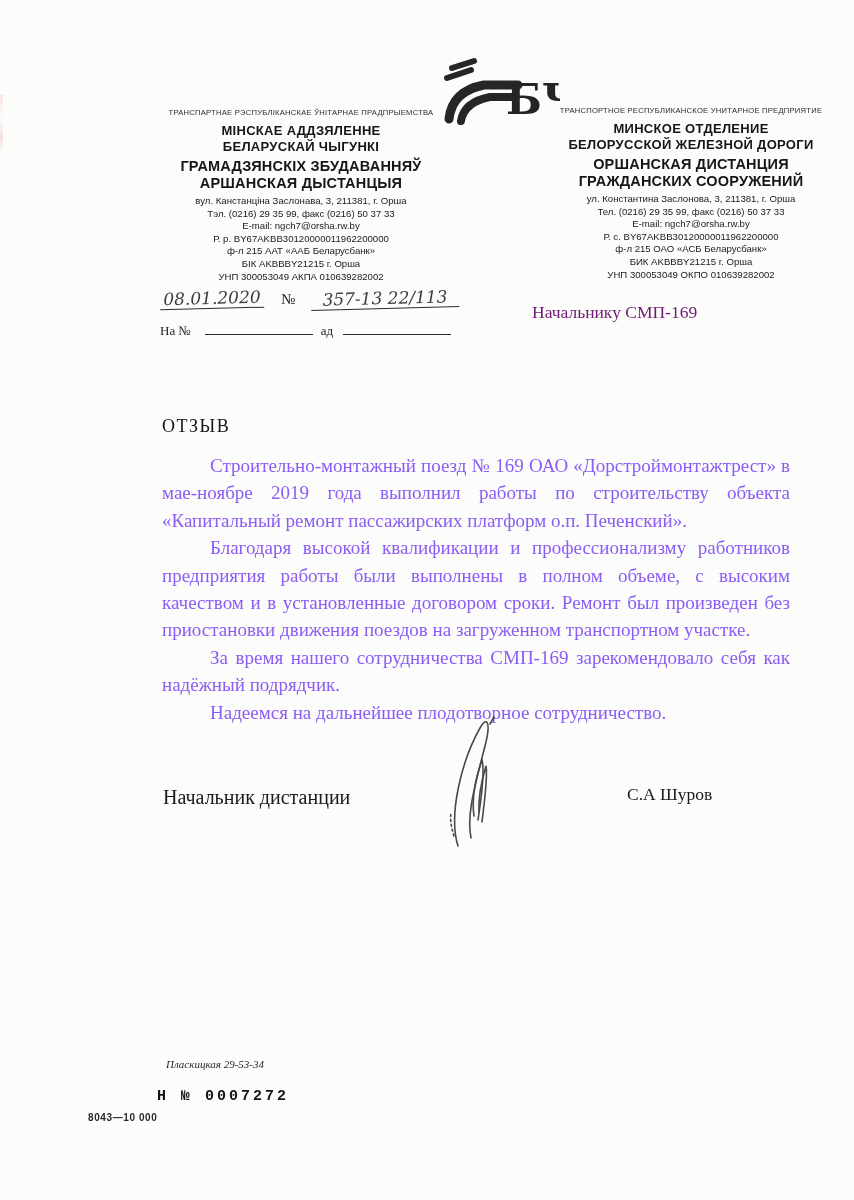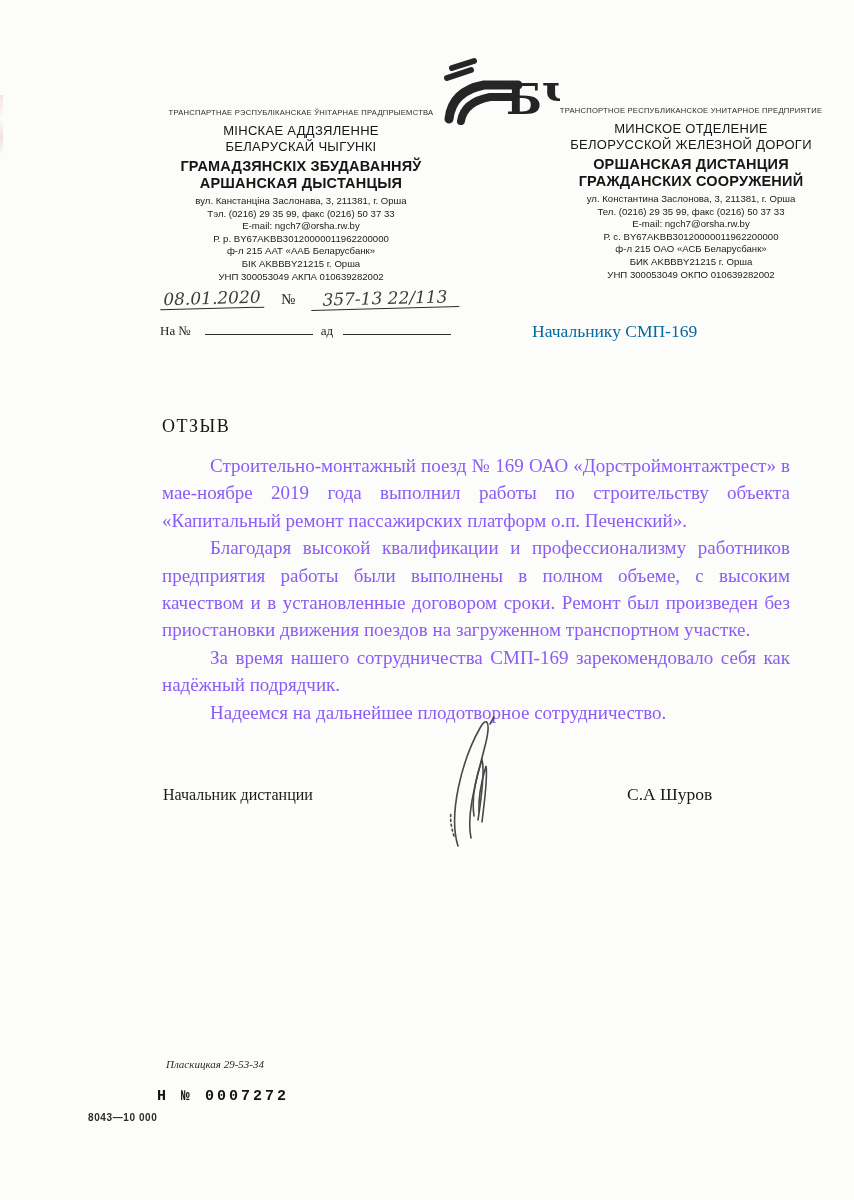--- a/index.html
+++ b/index.html
@@ -9,48 +9,48 @@
     font-family:"Liberation Sans",sans-serif;
     color:#1d1d1d;
   }
   .abs{position:absolute;}
   
   .logo-box{left:440px;top:57px;width:120px;height:70px;}
   .col{width:326px;text-align:center;color:#161616;}
   .col-left{left:138px;top:108px;}
   .col-right{left:528px;top:106px;}
   .org-type{font-size:7.6px;letter-spacing:.25px;color:#2a2a2a;white-space:nowrap;}
-  .division{font-size:13px;font-weight:normal;line-height:15.5px;margin-top:6px;letter-spacing:.3px;}
+  .division{font-size:13px;font-weight:bold;line-height:15.5px;margin-top:6px;letter-spacing:.3px;}
   .unit{font-size:14.5px;font-weight:bold;line-height:17px;margin-top:4px;letter-spacing:.2px;}
   .addr{font-size:9.6px;line-height:12.6px;margin-top:3px;color:#1a1a1a;}
   .addr div{white-space:nowrap;}
   
   .ref-line{left:160px;top:288px;width:300px;height:32px;font-family:"DejaVu Serif",serif;}
   .hw{
     font-family:"DejaVu Serif",serif;font-style:italic;color:#3c3c3c;
     font-size:17px;display:inline-block;text-align:center;
     border-bottom:1.4px solid #2b2b2b;transform:rotate(-1.5deg);
   }
   .hw.date{width:104px;}
   .hw.num{width:148px;margin-left:10px;}
   .no-label{font-family:"Liberation Serif",serif;font-size:15px;color:#222;margin-left:12px;}
   .na-line{left:160px;top:320px;width:310px;font-family:"Liberation Serif",serif;font-size:13px;color:#222;}
   .blank{display:inline-block;border-bottom:1.4px solid #2b2b2b;height:14px;vertical-align:baseline;}
   .blank1{width:108px;margin:0 8px 0 14px;}
   .blank2{width:108px;margin-left:10px;}
-  .addressee{left:532px;top:318px;font-family:"Liberation Serif",serif;font-size:17.5px;line-height:27px;color:#0369a1;}
+  .addressee{left:532px;top:299px;font-family:"Liberation Serif",serif;font-size:17.5px;line-height:27px;color:#701a75;}
   
   .doc-title{left:162px;top:416px;width:628px;text-align:left;
     font-family:"Liberation Serif",serif;font-size:18px;letter-spacing:1.5px;color:#161616;}
   .body-text{left:162px;top:452px;width:628px;
     font-family:"Liberation Serif",serif;font-size:19px;line-height:27.4px;
     text-align:justify;color:#8b5cf6;}
   .body-text p{margin:0;text-indent:48px;}
   
-  .sig-position{left:163px;top:786px;font-family:"Liberation Serif",serif;font-size:16px;color:#1a1a1a;text-align:center;}
+  .sig-position{left:163px;top:786px;font-family:"Liberation Serif",serif;font-size:20px;color:#1a1a1a;text-align:center;}
   .sig-name{left:612px;top:784px;font-family:"Liberation Serif",serif;font-size:17.5px;color:#1a1a1a;margin-left:15px;}
   .sig-mark{left:424px;top:716px;width:112px;height:134px;}
   
   .executor{left:166px;top:1058px;font-family:"Liberation Serif",serif;font-size:11px;color:#2a2a2a;font-style:italic;}
   .form-number{left:157px;top:1088px;font-family:"Liberation Mono","DejaVu Sans Mono",monospace;
     font-size:15px;font-weight:bold;letter-spacing:3px;color:#141414;}
   .print-code{left:88px;top:1112px;font-size:10px;font-weight:bold;letter-spacing:.6px;color:#2b2b2b;}
   
   .artifact{left:0;top:95px;width:3px;height:60px;background:linear-gradient(#f3d9d9,#fcfcfa 40%,#efd6d6 70%,#fcfcfa);opacity:.7;}
 </style>

